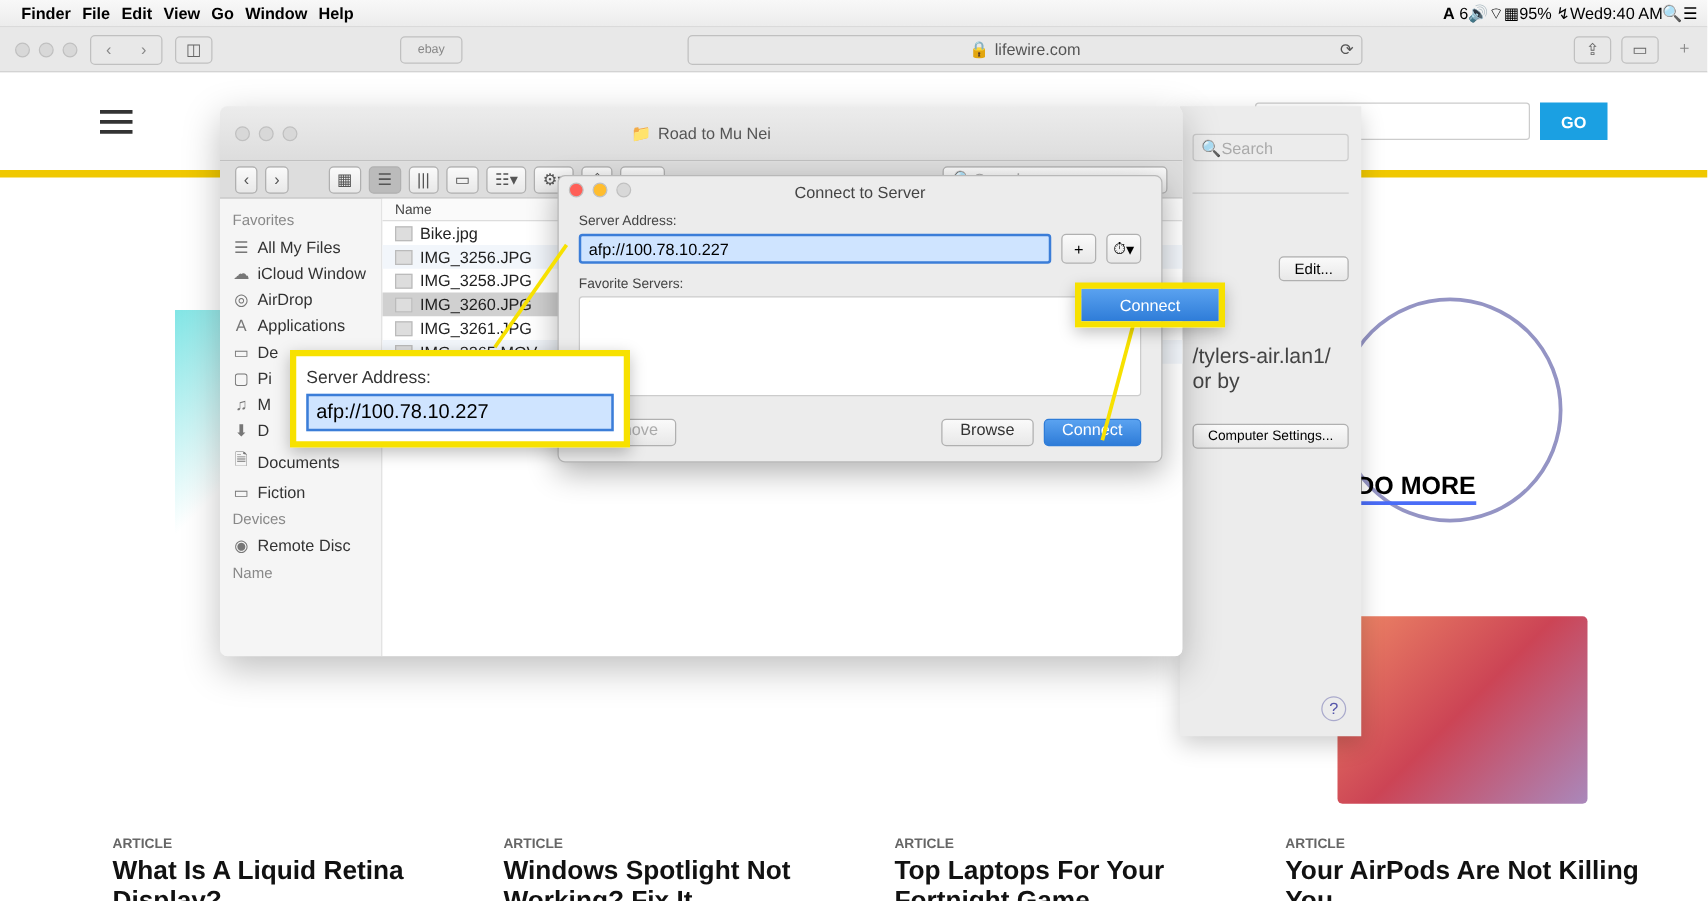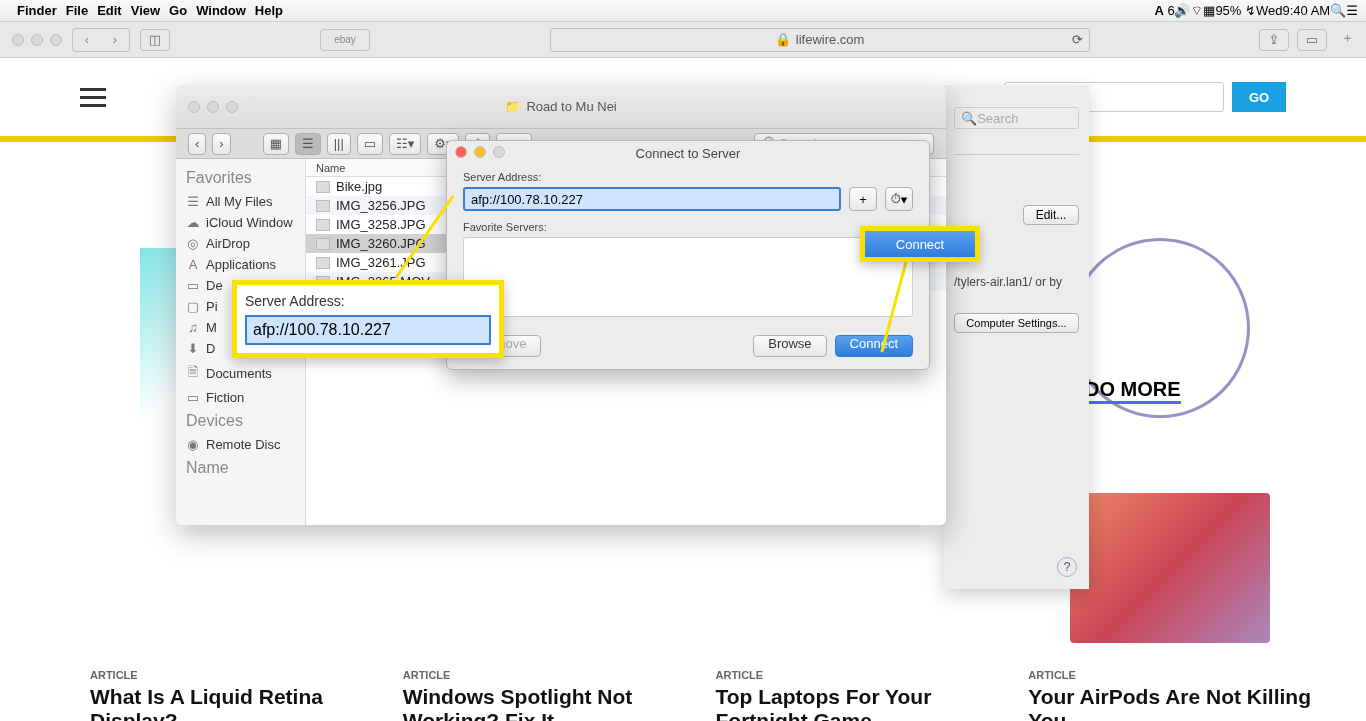--- a/index.html
+++ b/index.html
@@ -31,21 +31,21 @@
 .article .title{font-size:21px;font-weight:800;color:#111;line-height:1.15;}
 .finder{position:absolute;top:85px;left:176px;width:770px;height:440px;background:#f0f0f0;box-shadow:0 10px 30px rgba(0,0,0,0.25);border-radius:6px;overflow:hidden;}
 .finder-titlebar{height:44px;background:linear-gradient(#ececec,#ddd);display:flex;align-items:center;padding:0 12px;gap:8px;border-bottom:1px solid #c0c0c0;}
 .finder-titlebar .traffic{margin-right:8px;}
 .finder-titlebar .title{position:absolute;left:50%;transform:translateX(-50%);display:flex;align-items:center;gap:5px;color:#555;}
 .finder-toolbar{height:30px;background:#ddd;display:flex;align-items:center;padding:0 12px;gap:6px;border-bottom:1px solid #c0c0c0;}
 .finder-toolbar .btn{height:22px;padding:0 6px;border:1px solid #b0b0b0;border-radius:4px;background:linear-gradient(#fafafa,#e8e8e8);display:flex;align-items:center;color:#555;}
 .finder-toolbar .search{margin-left:auto;width:180px;padding:0 8px;color:#aaa;}
 .finder-body{display:flex;height:calc(100% - 74px);}
 .sidebar{width:130px;background:#f5f5f5;padding:6px 0;overflow:hidden;border-right:1px solid #ddd;}
-.sidebar .section{font-size:16px;color:#888;padding:4px 10px;font-weight:500;}
+.sidebar .section{font-size:12px;color:#888;padding:4px 10px;font-weight:500;}
 .sidebar .item{display:flex;align-items:center;gap:6px;padding:3px 10px;color:#333;}
 .sidebar .item .icon{width:14px;text-align:center;color:#777;}
 .filelist{flex:1;background:#fff;}
 .filelist-header{height:18px;background:#fafafa;border-bottom:1px solid #ddd;padding:0 10px;font-size:11px;color:#444;display:flex;align-items:center;}
 .filelist .row{display:flex;align-items:center;gap:6px;padding:2px 10px;height:19px;font-size:12px;color:#222;}
 .filelist .row:nth-child(odd){background:#f2f6fb;}
 .filelist .row .ficon{width:14px;height:12px;background:#ddd;border:1px solid #bbb;}
 .connect{position:absolute;top:140px;left:446px;width:484px;height:230px;background:#ececec;border:1px solid #b8b8b8;box-shadow:0 8px 24px rgba(0,0,0,0.3);border-radius:6px;}
 .connect-titlebar{height:24px;display:flex;align-items:center;justify-content:center;color:#444;position:relative;}
 .connect-titlebar .traffic{position:absolute;left:8px;top:5px;}
@@ -66,21 +66,21 @@
 .callout.server{top:280px;left:232px;width:272px;}
 .callout.server .lbl{font-size:14px;color:#333;margin-bottom:6px;}
 .callout.server .inp{border:2px solid #3b7dd8;background:#cfe4ff;padding:4px 6px;font-size:16px;}
 .callout.connect-c{top:226px;left:860px;width:120px;height:36px;background:linear-gradient(#5aa2f0,#2e7cd8);display:flex;align-items:center;justify-content:center;color:#fff;font-size:18px;}
 .line{position:absolute;background:#f7e100;width:3px;transform-origin:top left;}
 .line.l1{top:195px;left:452px;height:100px;transform:rotate(35deg);}
 .line.l2{top:260px;left:905px;height:95px;transform:rotate(15deg);}
 .sheet{position:absolute;top:85px;left:944px;width:145px;height:504px;background:#ececec;box-shadow:0 6px 18px rgba(0,0,0,0.2);}
 .sheet .sbox{margin:22px 10px 6px;height:22px;border:1px solid #ccc;border-radius:3px;display:flex;align-items:center;padding:0 6px;color:#aaa;}
 .sheet .edit{margin:50px 10px;width:56px;height:20px;border:1px solid #b0b0b0;border-radius:4px;background:linear-gradient(#fafafa,#e8e8e8);text-align:center;padding-top:2px;font-size:12px;margin-left:auto;margin-right:10px;}
-.sheet .txt{font-size:12px;color:#444;padding:0 10px;}
+.sheet .txt{font-size:17px;color:#444;padding:0 10px;}
 .sheet .comp{margin:24px 10px;height:20px;border:1px solid #b0b0b0;border-radius:4px;background:linear-gradient(#fafafa,#e8e8e8);font-size:11px;text-align:center;padding-top:3px;}
 .help{position:absolute;bottom:12px;right:12px;width:20px;height:20px;border:1px solid #aac;border-radius:50%;color:#55a;text-align:center;font-size:13px;line-height:18px;}
 .deco1{position:absolute;top:190px;left:140px;width:160px;height:200px;background:linear-gradient(135deg,#2dd4d4,transparent 50%);opacity:.6;}
 .deco2{position:absolute;top:180px;left:1070px;width:180px;height:180px;border:3px solid #2a2a8a;border-radius:50%;opacity:.5;}
 .deco3{position:absolute;top:435px;left:1070px;width:200px;height:150px;background:linear-gradient(135deg,#e86,#c45,#a8b);border-radius:4px;}
 .ebay{width:50px;height:22px;border:1px solid #c0c0c0;border-radius:4px;display:flex;align-items:center;justify-content:center;color:#888;font-size:10px;margin-left:140px;}
 </style>
 </head>
 <body>
 

